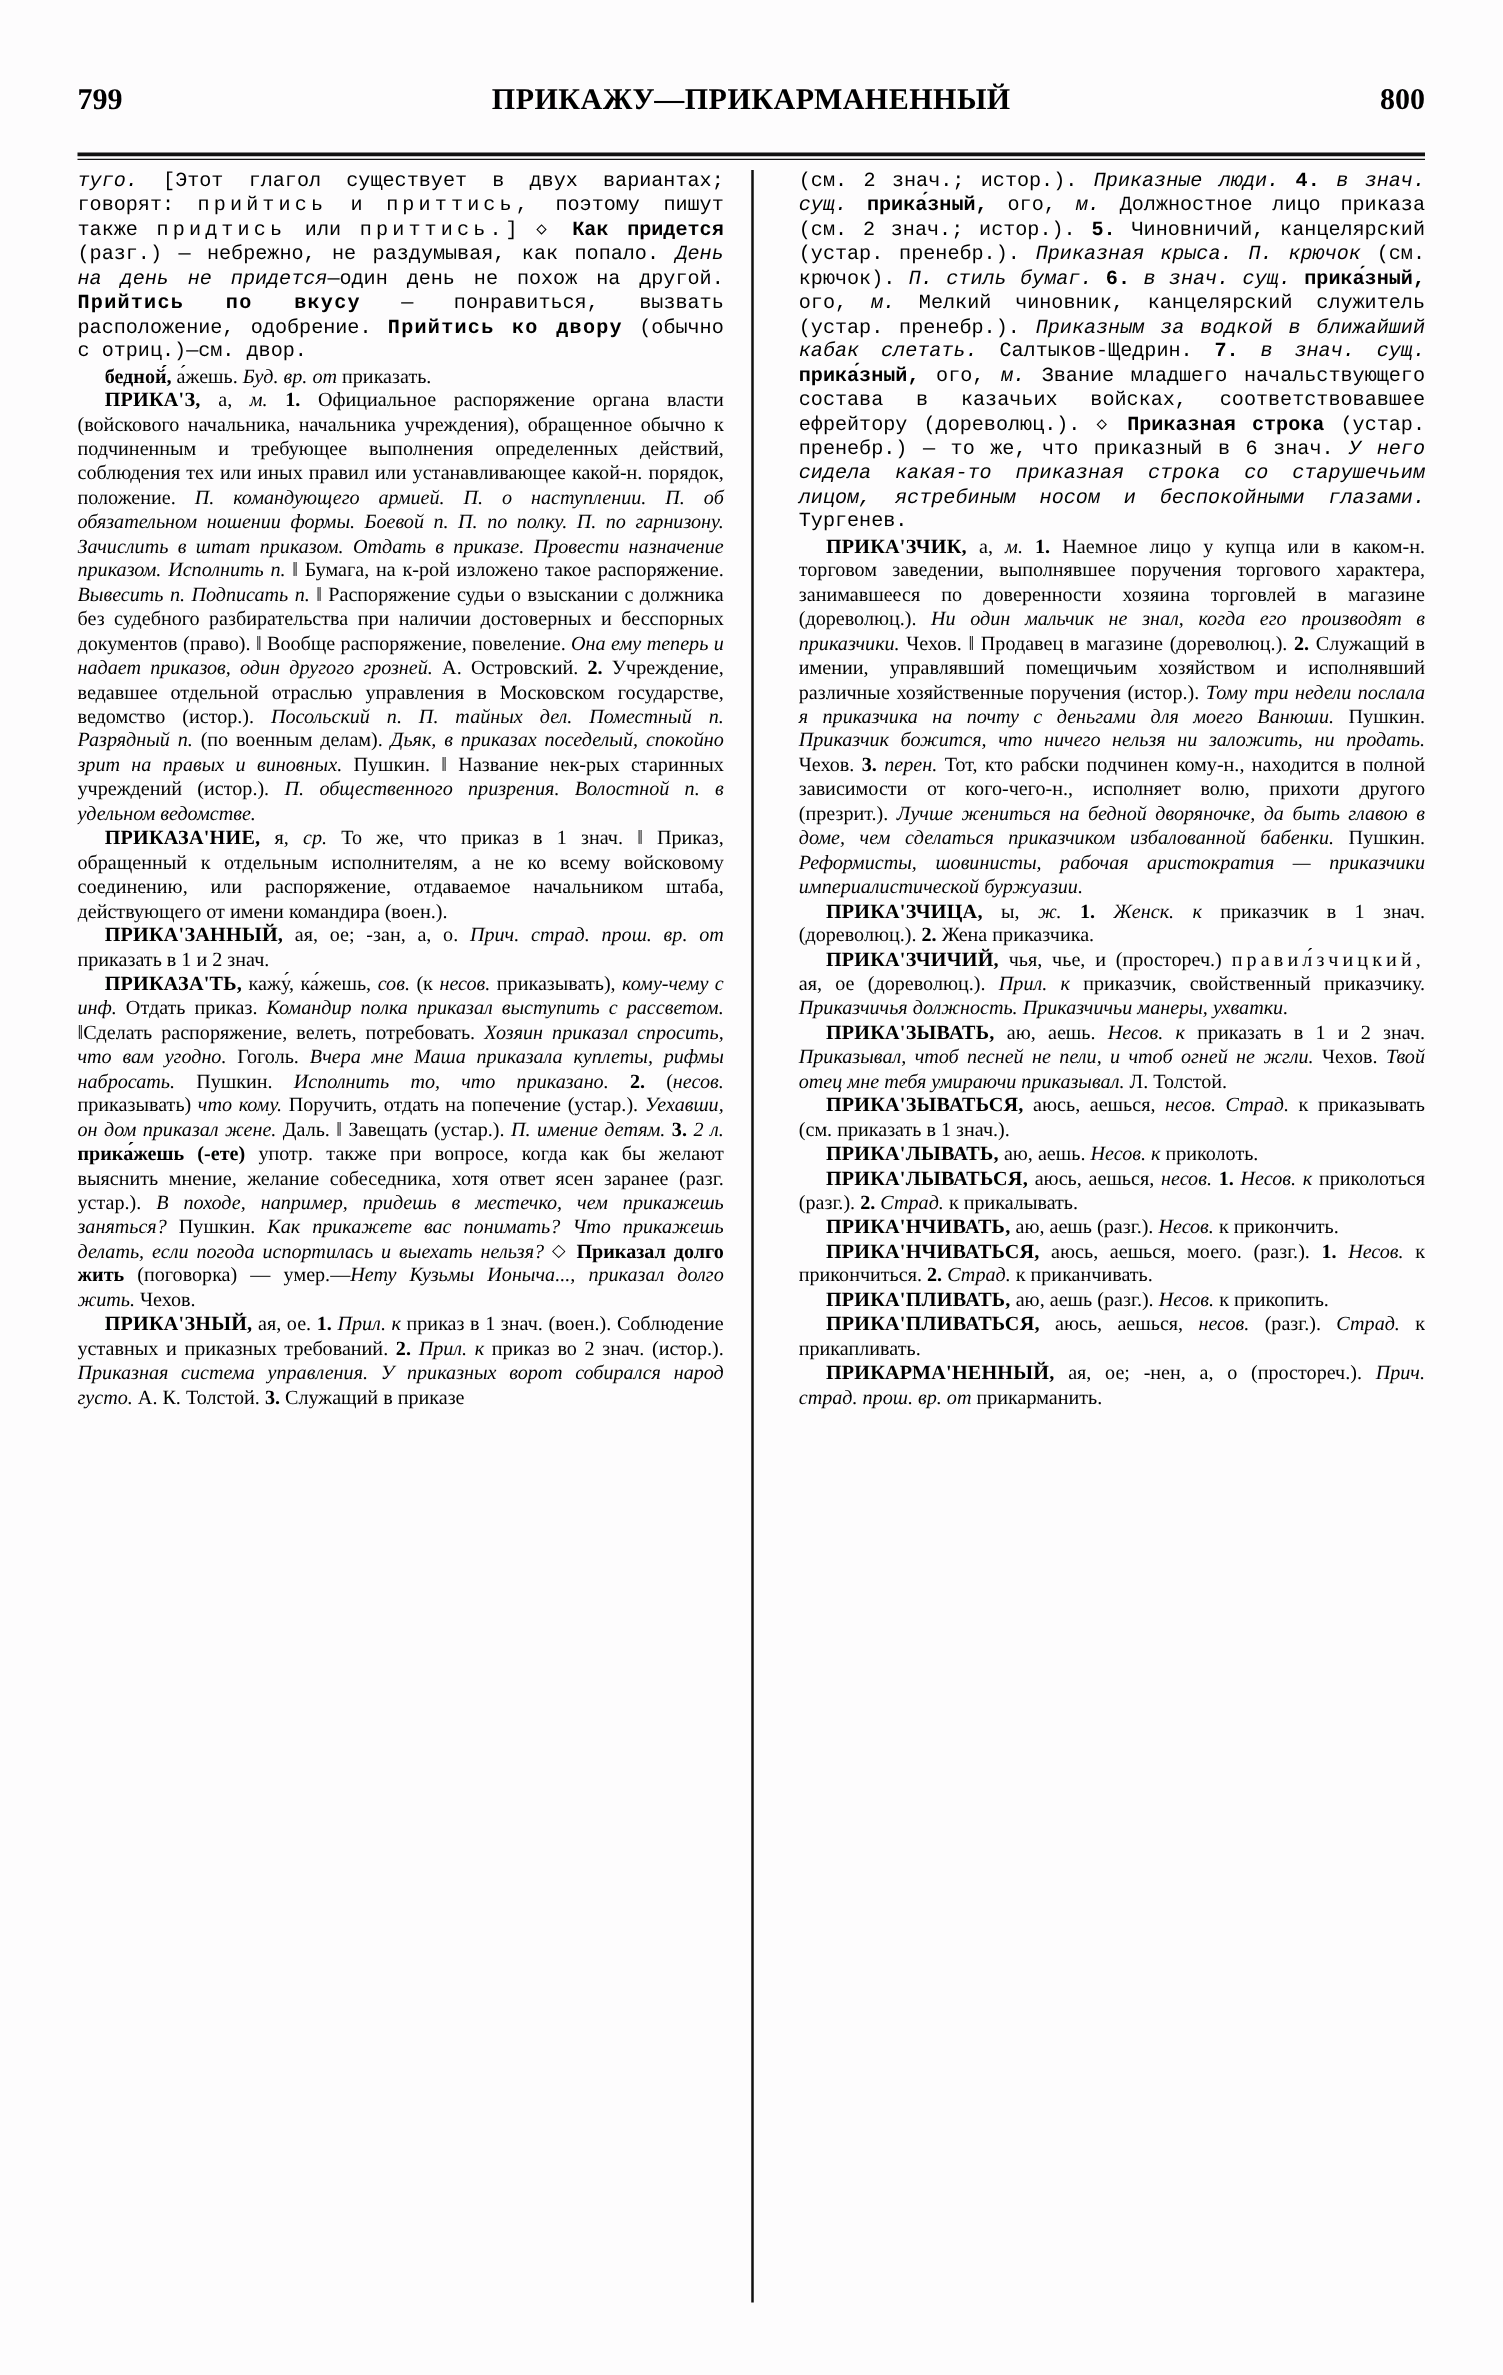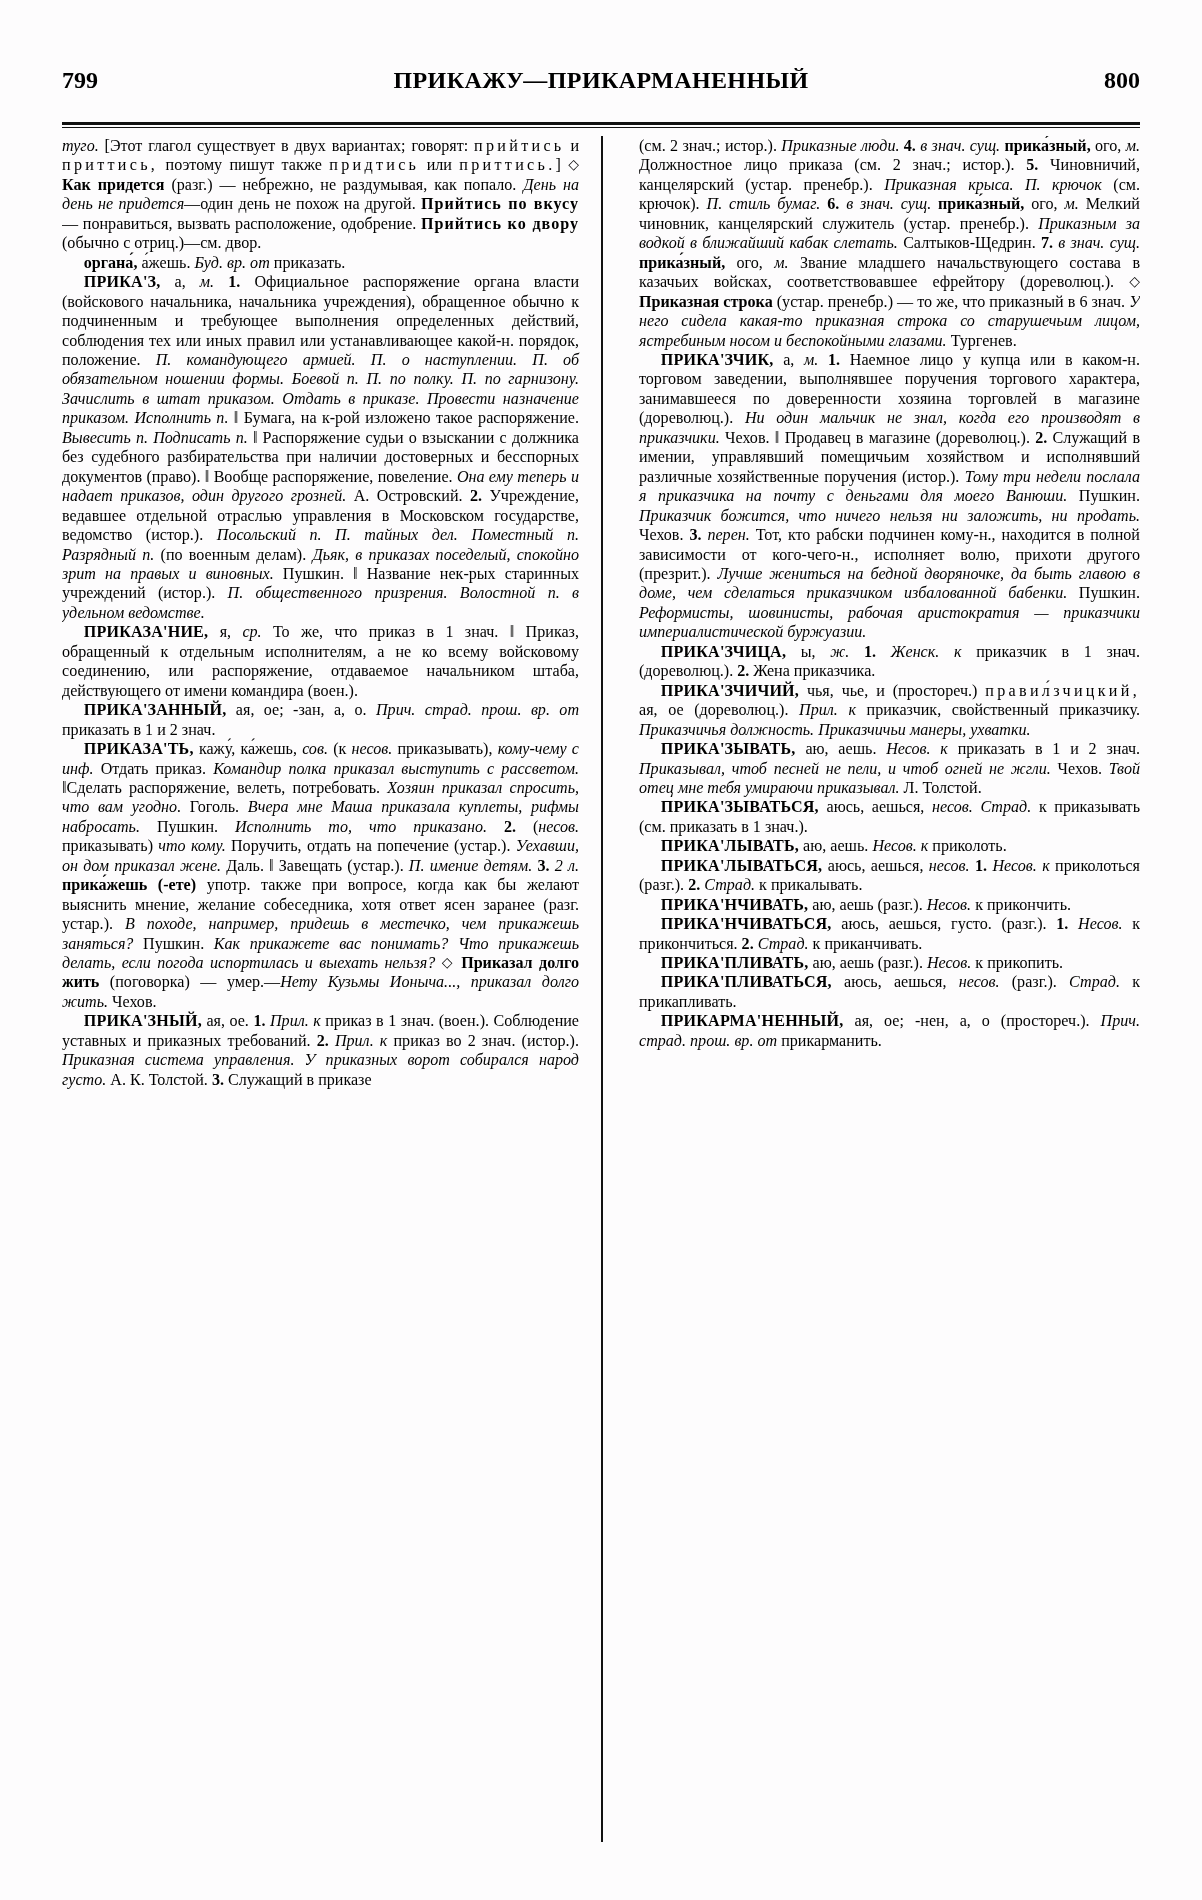--- a/index.html
+++ b/index.html
@@ -94,20 +94,21 @@
   .col-right { padding-left: 36px; border-left: 2.5px solid #111; }
 
   
   p.para {
     margin: 0;
     text-indent: 1.35em;
   }
   p.cont {
     margin: 0;
     text-indent: 0;
+    font-family: Liberation Mono, monospace;
   }
   .hw {           
     font-weight: bold;
     letter-spacing: 0.2px;
   }
   .bold {
     font-weight: bold;
   }
   .it {
     font-style: italic;
@@ -139,37 +140,37 @@
     <span class="folio">799</span>
     <span class="runtitle">ПРИКАЖУ—ПРИКАРМАНЕННЫЙ</span>
     <span class="folio">800</span>
   </div>
 
   <div class="rule-top"></div>
 
   <div class="cols">
     <div class="col col-left" id="col-left">
         <p class="cont"><span class="it">туго.</span><span> [Этот глагол существует в двух вариантах; говорят: </span><span class="sp">прийтись</span><span> и </span><span class="sp">приттись,</span><span> поэтому пишут также </span><span class="sp">придтись</span><span> или </span><span class="sp">приттись.</span><span>] </span><span class="dia">◇</span><span class="bold"> Как придется</span><span> (разг.) — небрежно, не раздумывая, как попало. </span><span class="it">День на день не придется</span><span>—один день не похож на другой. </span><span class="bsp">Прийтись по вкусу</span><span> — понравиться, вызвать расположение, одобрение. </span><span class="bsp">Прийтись ко двору</span><span> (обычно с отриц.)—см. двор.</span></p>
-        <p class="para"><span class="bold">органа́,</span><span> а́жешь. </span><span class="it">Буд. вр. от</span><span> приказать.</span></p>
+        <p class="para"><span class="bold">бедной́,</span><span> а́жешь. </span><span class="it">Буд. вр. от</span><span> приказать.</span></p>
         <p class="para"><span class="hw">ПРИКА'З,</span><span> а, </span><span class="it">м.</span><span class="num"> 1.</span><span> Официальное распоряжение органа власти (войскового начальника, начальника учреждения), обращенное обычно к подчиненным и требующее выполнения определенных действий, соблюдения тех или иных правил или устанавливающее какой-н. порядок, положение. </span><span class="it">П. командующего армией. П. о наступлении. П. об обязательном ношении формы. Боевой п. П. по полку. П. по гарнизону. Зачислить в штат приказом. Отдать в приказе. Провести назначение приказом. Исполнить п.</span><span class="par"> ‖ </span><span>Бумага, на к-рой изложено такое распоряжение. </span><span class="it">Вывесить п. Подписать п.</span><span class="par"> ‖ </span><span>Распоряжение судьи о взыскании с должника без судебного разбирательства при наличии достоверных и бесспорных документов (право).</span><span class="par"> ‖ </span><span>Вообще распоряжение, повеление. </span><span class="it">Она ему теперь и надает приказов, один другого грозней.</span><span> А. Островский. </span><span class="num">2.</span><span> Учреждение, ведавшее отдельной отраслью управления в Московском государстве, ведомство (истор.). </span><span class="it">Посольский п. П. тайных дел. Поместный п. Разрядный п.</span><span> (по военным делам). </span><span class="it">Дьяк, в приказах поседелый, спокойно зрит на правых и виновных.</span><span> Пушкин. </span><span class="par">‖ </span><span>Название нек-рых старинных учреждений (истор.). </span><span class="it">П. общественного призрения. Волостной п. в удельном ведомстве.</span></p>
         <p class="para"><span class="hw">ПРИКАЗА'НИЕ,</span><span> я, </span><span class="it">ср.</span><span> То же, что приказ в 1 знач.</span><span class="par"> ‖ </span><span>Приказ, обращенный к отдельным исполнителям, а не ко всему войсковому соединению, или распоряжение, отдаваемое начальником штаба, действующего от имени командира (воен.).</span></p>
         <p class="para"><span class="hw">ПРИКА'ЗАННЫЙ,</span><span> ая, ое; -зан, а, о. </span><span class="it">Прич. страд. прош. вр. от</span><span> приказать в 1 и 2 знач.</span></p>
         <p class="para"><span class="hw">ПРИКАЗА'ТЬ,</span><span> кажу́, ка́жешь, </span><span class="it">сов.</span><span> (к </span><span class="it">несов.</span><span> приказывать), </span><span class="it">кому-чему с инф.</span><span> Отдать приказ. </span><span class="it">Командир полка приказал выступить с рассветом.</span><span class="par"> ‖</span><span>Сделать распоряжение, велеть, потребовать. </span><span class="it">Хозяин приказал спросить, что вам угодно.</span><span> Гоголь. </span><span class="it">Вчера мне Маша приказала куплеты, рифмы набросать.</span><span> Пушкин. </span><span class="it">Исполнить то, что приказано.</span><span class="num"> 2.</span><span> (</span><span class="it">несов.</span><span> приказывать) </span><span class="it">что кому.</span><span> Поручить, отдать на попечение (устар.). </span><span class="it">Уехавши, он дом приказал жене.</span><span> Даль. </span><span class="par">‖ </span><span>Завещать (устар.). </span><span class="it">П. имение детям.</span><span class="num"> 3.</span><span> </span><span class="it">2 л.</span><span class="bold"> прика́жешь (-ете)</span><span> употр. также при вопросе, когда как бы желают выяснить мнение, желание собеседника, хотя ответ ясен заранее (разг. устар.). </span><span class="it">В походе, например, придешь в местечко, чем прикажешь заняться?</span><span> Пушкин. </span><span class="it">Как прикажете вас понимать? Что прикажешь делать, если погода испортилась и выехать нельзя?</span><span> </span><span class="dia">◇</span><span class="bold"> Приказал долго жить</span><span> (поговорка) — умер.—</span><span class="it">Нету Кузьмы Ионыча..., приказал долго жить.</span><span> Чехов.</span></p>
         <p class="para"><span class="hw">ПРИКА'ЗНЫЙ,</span><span> ая, ое. </span><span class="num">1.</span><span> </span><span class="it">Прил. к</span><span> приказ в 1 знач. (воен.). Соблюдение уставных и приказных требований. </span><span class="num">2.</span><span> </span><span class="it">Прил. к</span><span> приказ во 2 знач. (истор.). </span><span class="it">Приказная система управления. У приказных ворот собирался народ густо.</span><span> А. К. Толстой. </span><span class="num">3.</span><span> Служащий в приказе</span></p>
       </div>
     <div class="col col-right" id="col-right">
         <p class="cont"><span>(см. 2 знач.; истор.). </span><span class="it">Приказные люди.</span><span class="num"> 4.</span><span> </span><span class="it">в знач. сущ.</span><span class="bold"> прика́зный,</span><span> ого, </span><span class="it">м.</span><span> Должностное лицо приказа (см. 2 знач.; истор.). </span><span class="num">5.</span><span> Чиновничий, канцелярский (устар. пренебр.). </span><span class="it">Приказная крыса. П. крючок</span><span> (см. крючок). </span><span class="it">П. стиль бумаг.</span><span class="num"> 6.</span><span> </span><span class="it">в знач. сущ.</span><span class="bold"> прика́зный,</span><span> ого, </span><span class="it">м.</span><span> Мелкий чиновник, канцелярский служитель (устар. пренебр.). </span><span class="it">Приказным за водкой в ближайший кабак слетать.</span><span> Салтыков-Щедрин. </span><span class="num">7.</span><span> </span><span class="it">в знач. сущ.</span><span class="bold"> прика́зный,</span><span> ого, </span><span class="it">м.</span><span> Звание младшего начальствующего состава в казачьих войсках, соответствовавшее ефрейтору (дореволюц.). </span><span class="dia">◇</span><span class="bold"> Приказная строка</span><span> (устар. пренебр.) — то же, что приказный в 6 знач. </span><span class="it">У него сидела какая-то приказная строка со старушечьим лицом, ястребиным носом и беспокойными глазами.</span><span> Тургенев.</span></p>
         <p class="para"><span class="hw">ПРИКА'ЗЧИК,</span><span> а, </span><span class="it">м.</span><span class="num"> 1.</span><span> Наемное лицо у купца или в каком-н. торговом заведении, выполнявшее поручения торгового характера, занимавшееся по доверенности хозяина торговлей в магазине (дореволюц.). </span><span class="it">Ни один мальчик не знал, когда его производят в приказчики.</span><span> Чехов.</span><span class="par"> ‖ </span><span>Продавец в магазине (дореволюц.). </span><span class="num">2.</span><span> Служащий в имении, управлявший помещичьим хозяйством и исполнявший различные хозяйственные поручения (истор.). </span><span class="it">Тому три недели послала я приказчика на почту с деньгами для моего Ванюши.</span><span> Пушкин. </span><span class="it">Приказчик божится, что ничего нельзя ни заложить, ни продать.</span><span> Чехов. </span><span class="num">3.</span><span> </span><span class="it">перен.</span><span> Тот, кто рабски подчинен кому-н., находится в полной зависимости от кого-чего-н., исполняет волю, прихоти другого (презрит.). </span><span class="it">Лучше жениться на бедной дворяночке, да быть главою в доме, чем сделаться приказчиком избалованной бабенки.</span><span> Пушкин. </span><span class="it">Реформисты, шовинисты, рабочая аристократия — приказчики империалистической буржуазии.</span></p>
         <p class="para"><span class="hw">ПРИКА'ЗЧИЦА,</span><span> ы, </span><span class="it">ж.</span><span class="num"> 1.</span><span> </span><span class="it">Женск. к</span><span> приказчик в 1 знач. (дореволюц.). </span><span class="num">2.</span><span> Жена приказчика.</span></p>
         <p class="para"><span class="hw">ПРИКА'ЗЧИЧИЙ,</span><span> чья, чье, и (простореч.) </span><span class="sp">правил́зчицкий,</span><span> ая, ое (дореволюц.). </span><span class="it">Прил. к</span><span> приказчик, свойственный приказчику. </span><span class="it">Приказчичья должность. Приказчичьи манеры, ухватки.</span></p>
         <p class="para"><span class="hw">ПРИКА'ЗЫВАТЬ,</span><span> аю, аешь. </span><span class="it">Несов. к</span><span> приказать в 1 и 2 знач. </span><span class="it">Приказывал, чтоб песней не пели, и чтоб огней не жгли.</span><span> Чехов. </span><span class="it">Твой отец мне тебя умираючи приказывал.</span><span> Л. Толстой.</span></p>
         <p class="para"><span class="hw">ПРИКА'ЗЫВАТЬСЯ,</span><span> аюсь, аешься, </span><span class="it">несов. Страд.</span><span> к приказывать (см. приказать в 1 знач.).</span></p>
         <p class="para"><span class="hw">ПРИКА'ЛЫВАТЬ,</span><span> аю, аешь. </span><span class="it">Несов. к</span><span> приколоть.</span></p>
         <p class="para"><span class="hw">ПРИКА'ЛЫВАТЬСЯ,</span><span> аюсь, аешься, </span><span class="it">несов.</span><span class="num"> 1.</span><span> </span><span class="it">Несов. к</span><span> приколоться (разг.). </span><span class="num">2.</span><span> </span><span class="it">Страд.</span><span> к прикалывать.</span></p>
         <p class="para"><span class="hw">ПРИКА'НЧИВАТЬ,</span><span> аю, аешь (разг.). </span><span class="it">Несов.</span><span> к прикончить.</span></p>
-        <p class="para"><span class="hw">ПРИКА'НЧИВАТЬСЯ,</span><span> аюсь, аешься, густо. (разг.). </span><span class="num">1.</span><span> </span><span class="it">Несов.</span><span> к прикончиться. </span><span class="num">2.</span><span> </span><span class="it">Страд.</span><span> к приканчивать.</span></p>
+        <p class="para"><span class="hw">ПРИКА'НЧИВАТЬСЯ,</span><span> аюсь, аешься, моего. (разг.). </span><span class="num">1.</span><span> </span><span class="it">Несов.</span><span> к прикончиться. </span><span class="num">2.</span><span> </span><span class="it">Страд.</span><span> к приканчивать.</span></p>
         <p class="para"><span class="hw">ПРИКА'ПЛИВАТЬ,</span><span> аю, аешь (разг.). </span><span class="it">Несов.</span><span> к прикопить.</span></p>
         <p class="para"><span class="hw">ПРИКА'ПЛИВАТЬСЯ,</span><span> аюсь, аешься, </span><span class="it">несов.</span><span> (разг.). </span><span class="it">Страд.</span><span> к прикапливать.</span></p>
         <p class="para"><span class="hw">ПРИКАРМА'НЕННЫЙ,</span><span> ая, ое; -нен, а, о (простореч.). </span><span class="it">Прич. страд. прош. вр. от</span><span> прикарманить.</span></p>
       </div>
   </div>
 
 </div>
 
 </body></html>

